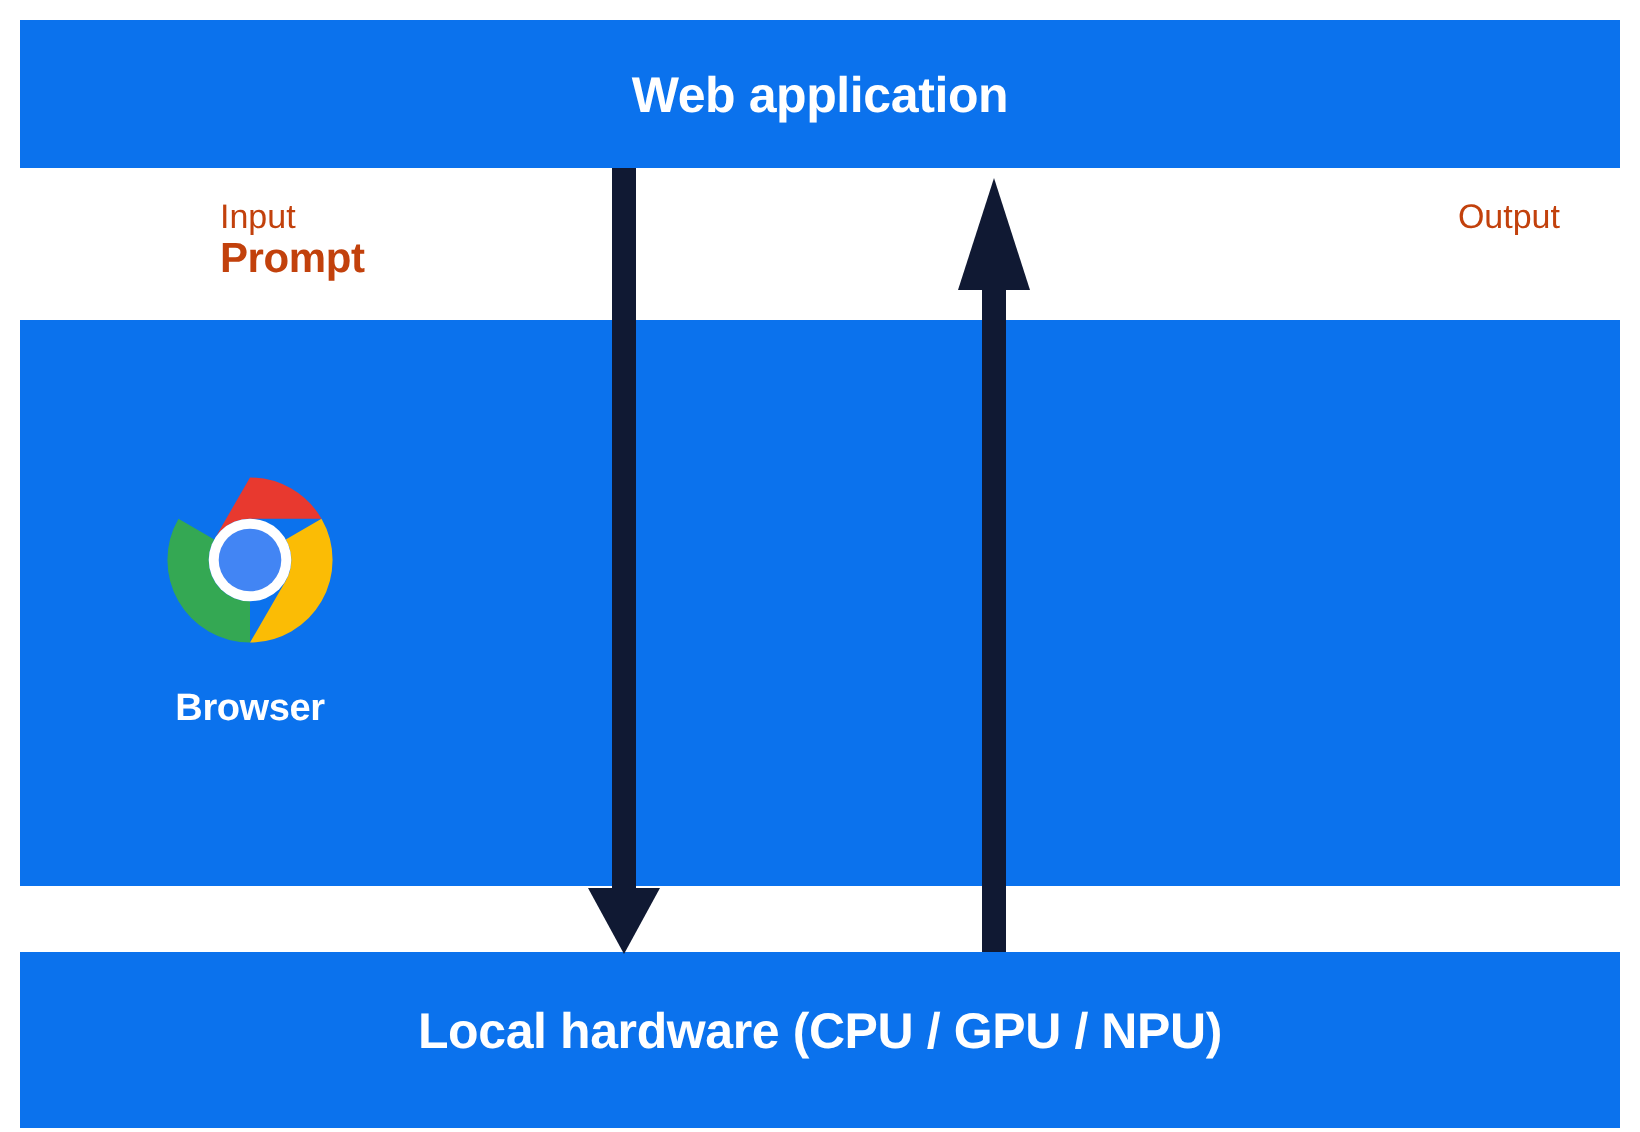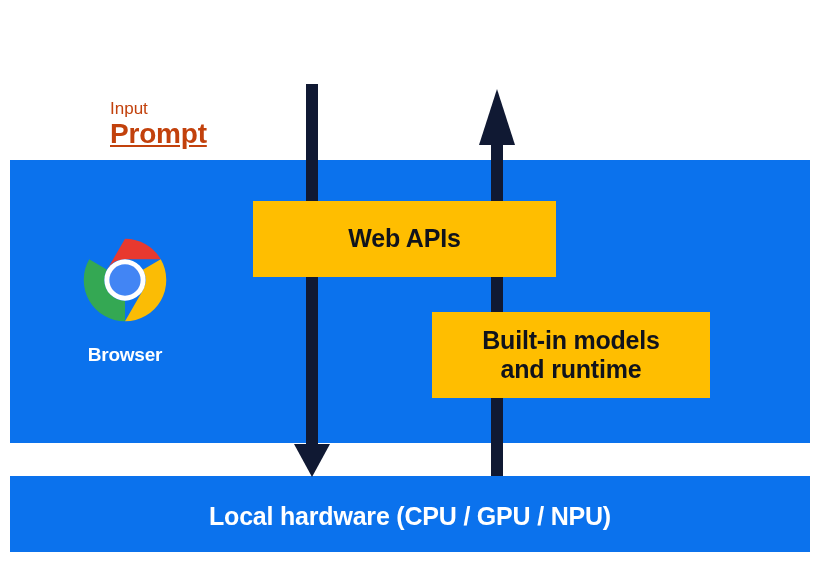--- a/index.html
+++ b/index.html
@@ -22,21 +22,21 @@
 
   
   .band {
     position: absolute;
     left: 10px;
     width: 800px;
     background: #0b72ed;
   }
   #band-top    { top: 10px;  height: 74px; }
   #band-middle { top: 160px; height: 283px; }
-  #band-bottom { top: 476px; height: 76px; }
+  #band-bottom { top: 476px; height: 88px; }
 
   .band-title {
     position: absolute;
     left: 0;
     width: 100%;
     text-align: center;
     color: #ffffff;
     font-size: 25px;
     font-weight: bold;
     letter-spacing: -0.2px;
@@ -61,24 +61,23 @@
     color: #c2410c;
     line-height: 1.12;
   }
   .io-label .io-kind {
     display: block;
     font-size: 17px;
     font-weight: normal;
   }
   .io-label .io-value {
     display: block;
-    font-size: 28px;
+    font-size: 21px;
     font-weight: bold;
     letter-spacing: -0.2px;
-    text-decoration: underline;
   }
   #io-input  { left: 110px; top: 99px;  text-align: left; }
   #io-output { right: 40px; top: 99px;  text-align: right; }
 
   
   #browser-block {
     position: absolute;
     left: 60px;
     top: 237px;
     width: 130px;
@@ -132,20 +131,23 @@
   #box-builtin-models .box-text {
     display: block;
     white-space: pre-line;
   }
 </style>
 </head>
 <body>
 
 <div id="canvas">
 
+  <div class="band" id="band-top">
+    <span class="band-title">Web application</span>
+  </div>
 
   <div class="band" id="band-middle"></div>
 
   <div class="band" id="band-bottom">
     <span class="band-title">Local hardware (CPU / GPU / NPU)</span>
   </div>
 
   <svg id="arrow-layer" viewBox="0 0 820 566">
 
     <g>
@@ -158,40 +160,34 @@
       <polygon points="479,145 515,145 497,89" fill="#101933"></polygon>
     </g>
   </svg>
 
   <div class="io-label" id="io-input">
     <span class="io-kind">Input</span>
     <span class="io-value">Prompt</span>
   </div>
 
   <div class="io-label" id="io-output">
+    <span class="io-kind">Output</span>
   </div>
 
   <div id="browser-block">
     <svg id="chrome-logo" viewBox="0 0 100 100">
 
       <path d="M50 2 A48 48 0 0 1 91.57 26 L50 26 A24 24 0 0 0 29.2 38.02 Z" fill="#e8392f"></path>
 
       <path d="M91.57 26 A48 48 0 0 1 50 98 L70.8 62.02 A24 24 0 0 0 70.8 38.02 Z" fill="#fbbc05"></path>
 
       <path d="M50 98 A48 48 0 0 1 8.43 26 L29.2 38.02 A24 24 0 0 0 50 74 Z" fill="#34a853"></path>
 
       <circle cx="50" cy="50" r="24" fill="#ffffff"></circle>
 
       <circle cx="50" cy="50" r="18.2" fill="#4285f4"></circle>
     </svg>
     <span id="browser-label">Browser</span>
   </div>
 
-  <div class="yellow-box" id="box-web-apis">
-    <span class="box-text">Web APIs</span>
-  </div>
 
-  <div class="yellow-box" id="box-builtin-models">
-    <span class="box-text">Built-in models
-and runtime</span>
-  </div>
 
 </div>
 
 </body></html>

